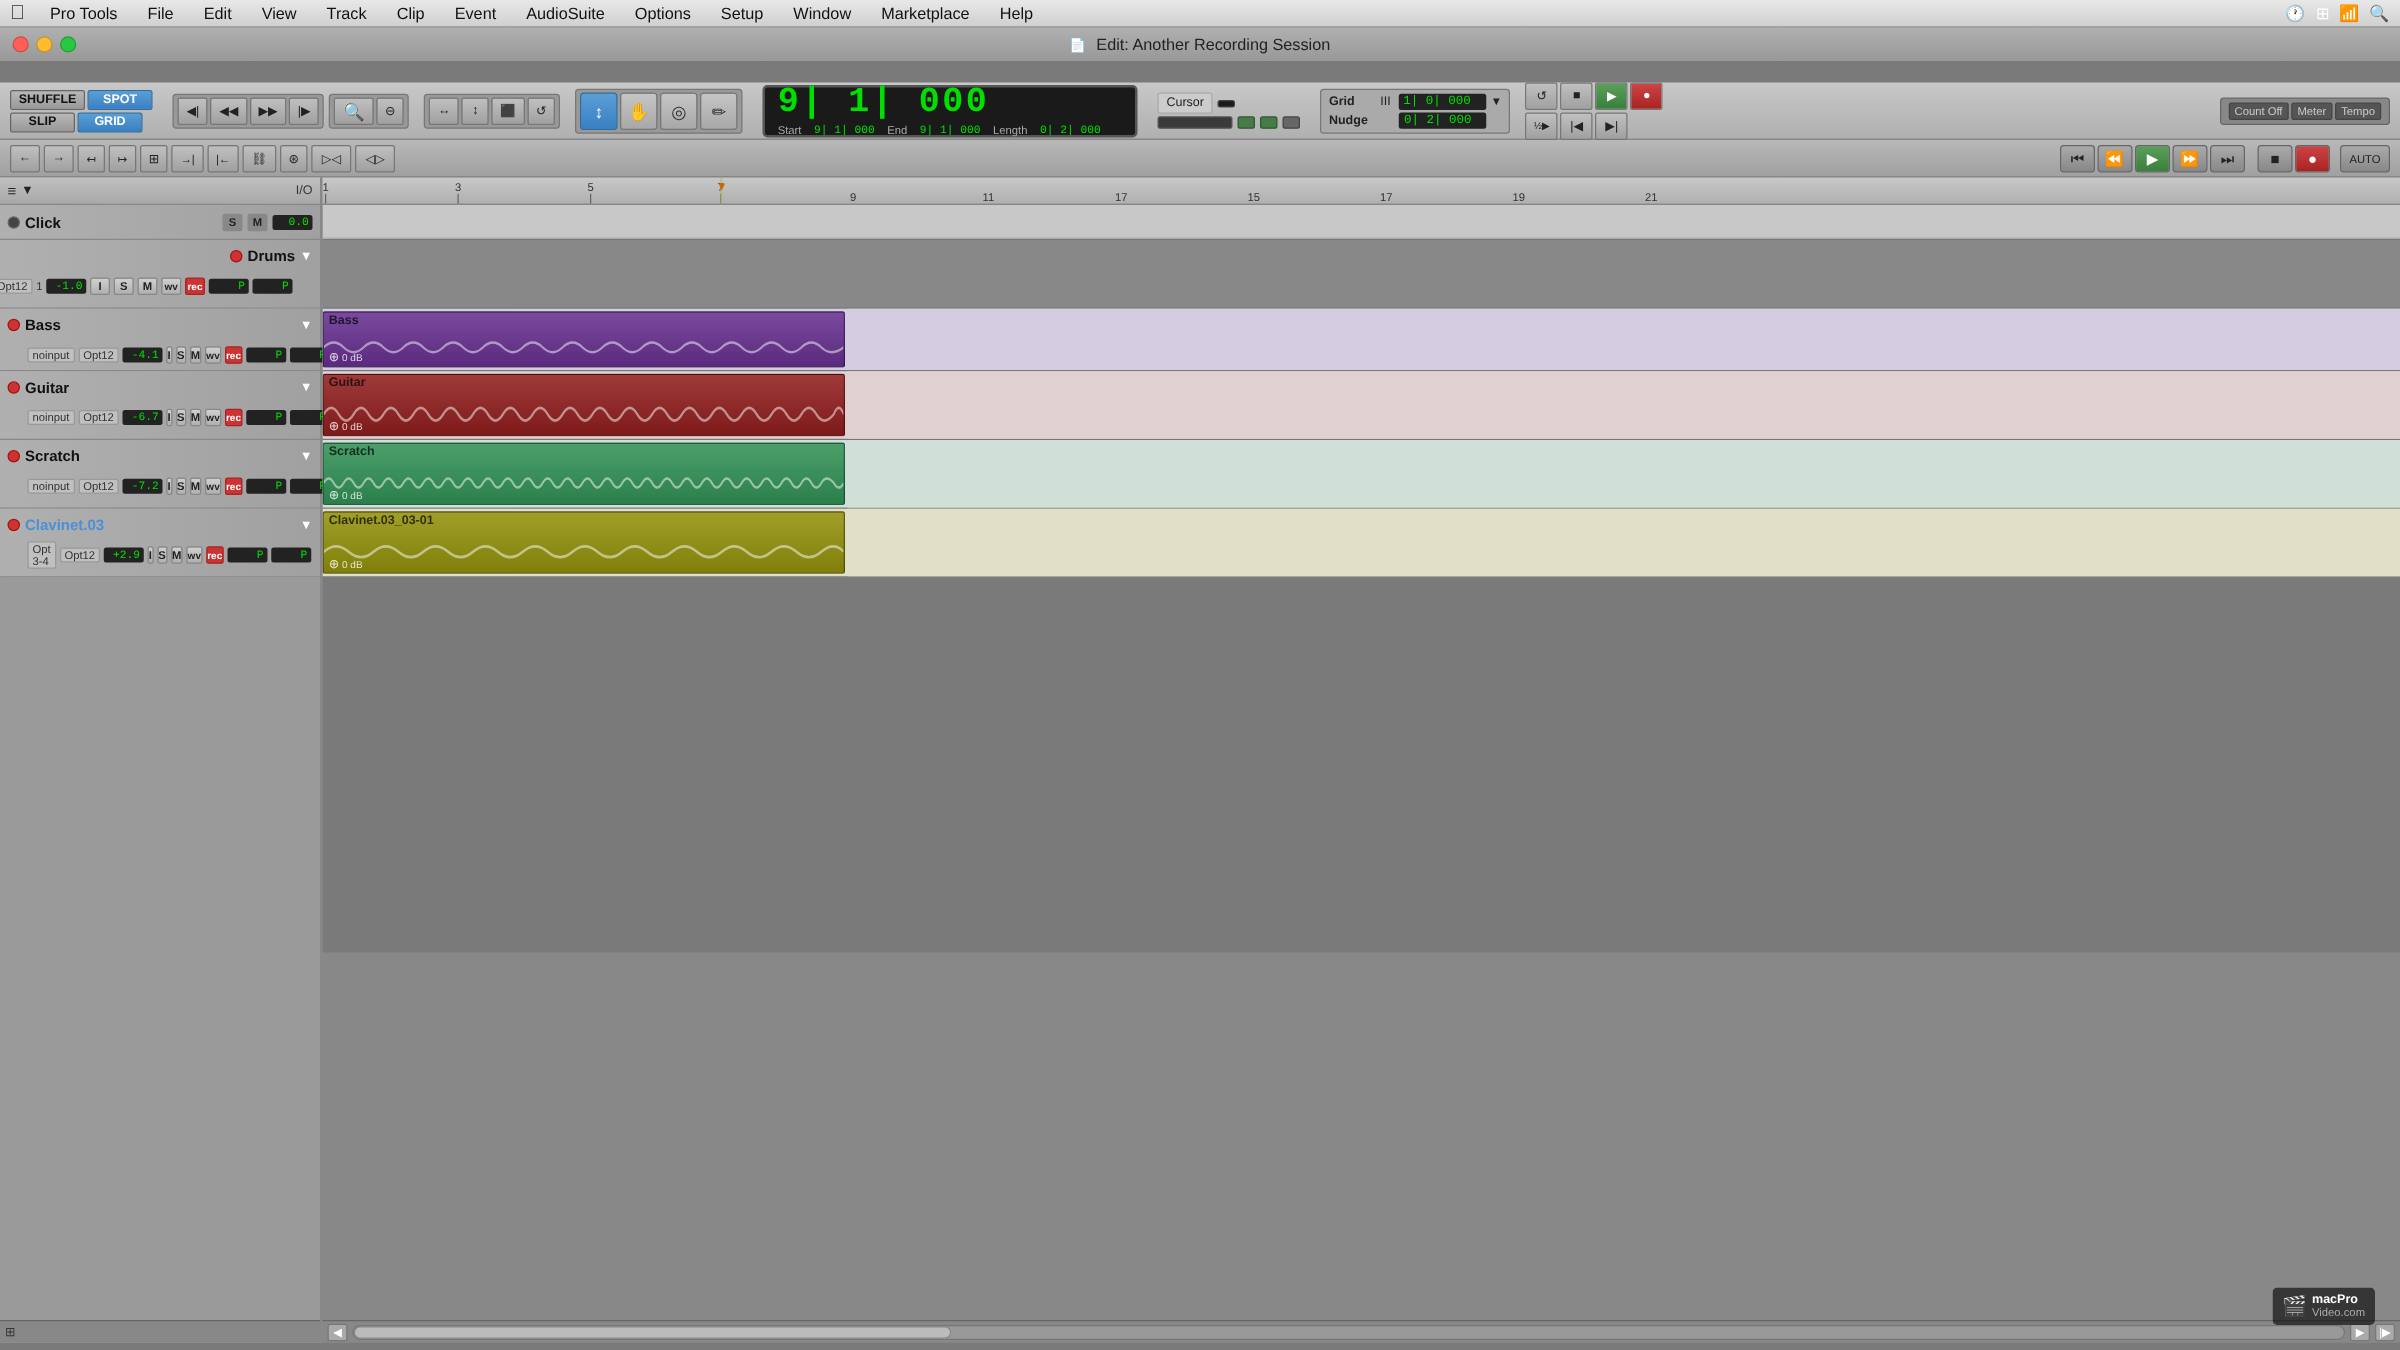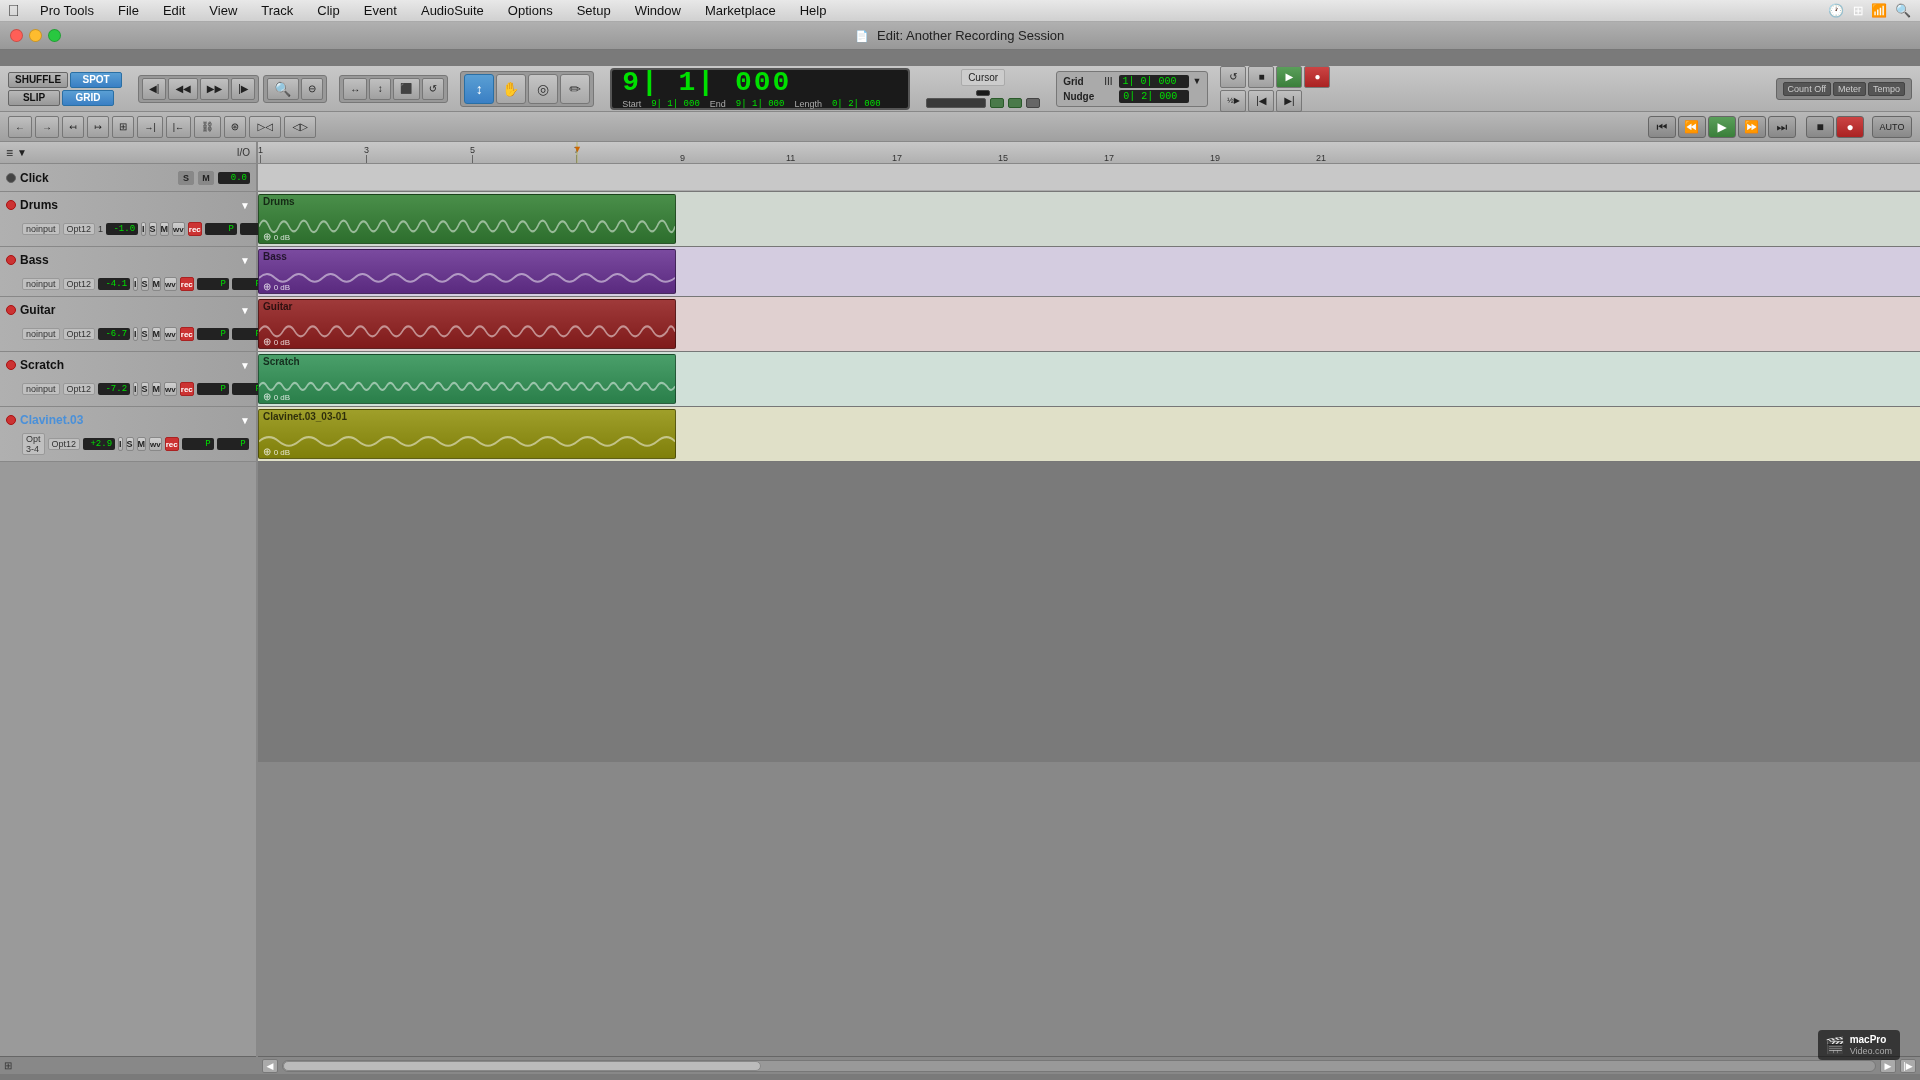--- a/index.html
+++ b/index.html
@@ -416,21 +416,21 @@
     
     .waveform-svg {
       width: 100%;
       height: 100%;
       opacity: 0.7;
     }
 
     .click-track-lane {
       height: 28px;
     }
-    .drums-lane { height: 55px; }
+    .drums-lane { height: 55px; align-items: flex-end; }
     .bass-lane { height: 50px; }
     .guitar-lane { height: 55px; }
     .scratch-lane { height: 55px; }
     .clavinet-lane { height: 55px; }
 
     
     .cursor-label {
       font-size: 10px;
       color: #222;
       padding: 2px 6px;
@@ -571,21 +571,21 @@
       <span class="counter-label">End</span>
       <span class="counter-val">9| 1| 000</span>
       <span class="counter-label">Length</span>
       <span class="counter-val">0| 2| 000</span>
     </div>
   </div>
 
   <div style="width:8px;"></div>
 
   <div style="display:flex;flex-direction:column;gap:2px;">
-    <div style="display:flex;align-items:center;gap:4px;flex-direction:column;">
+    <div style="display:flex;align-items:center;gap:4px;">
       <span class="cursor-label">Cursor</span>
       <span style="background:#1a1a1a;color:#00e000;font-family:'Courier New';font-size:10px;padding:2px 6px;border:1px solid #444;border-radius:2px;"></span>
     </div>
     <div style="display:flex;gap:4px;">
       <div style="width:60px;height:10px;background:#3a3a3a;border:1px solid #555;border-radius:2px;"></div>
       <div style="width:14px;height:10px;background:#4a7a4a;border:1px solid #2a5a2a;border-radius:2px;"></div>
       <div style="width:14px;height:10px;background:#4a7a4a;border:1px solid #2a5a2a;border-radius:2px;"></div>
       <div style="width:14px;height:10px;background:#666;border:1px solid #444;border-radius:2px;"></div>
     </div>
   </div>

